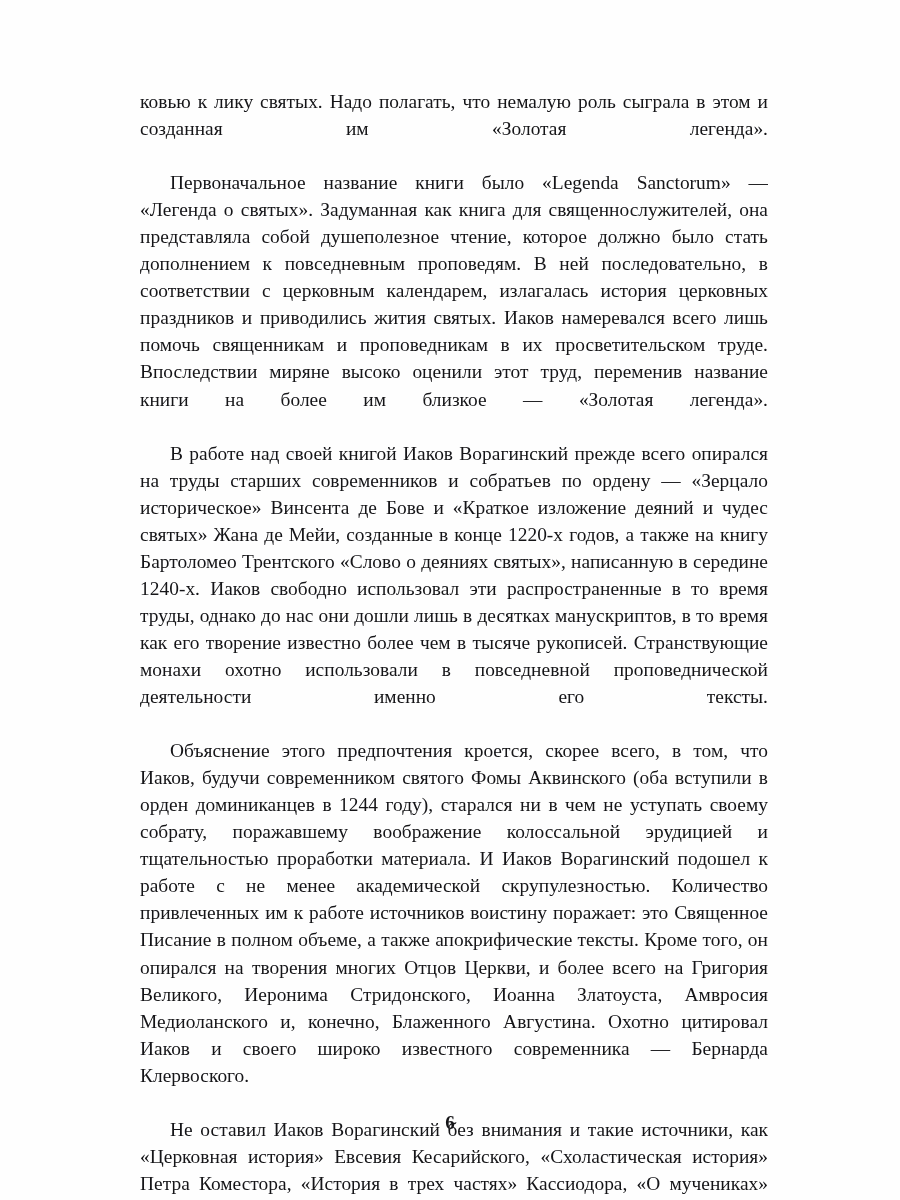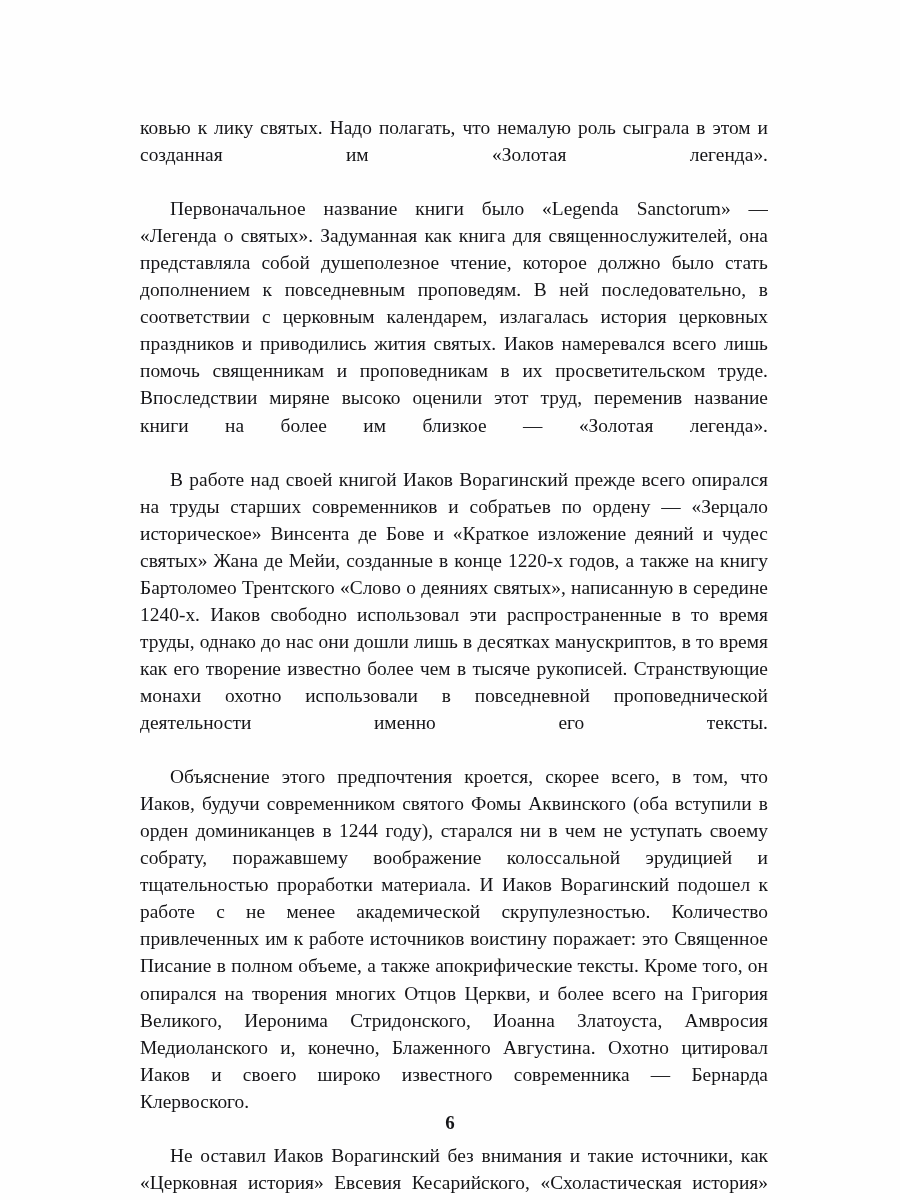--- a/index.html
+++ b/index.html
@@ -40,21 +40,20 @@
 
   .para {
     margin: 0;
     text-indent: 30px;
     text-align: justify;
   }
 
   
   .para.continued {
     text-indent: 0;
-    margin-top: 26px;
   }
 
   
   .para:after {
     content: "";
     display: inline-block;
     width: 100%;
   }
 
   .folio {

